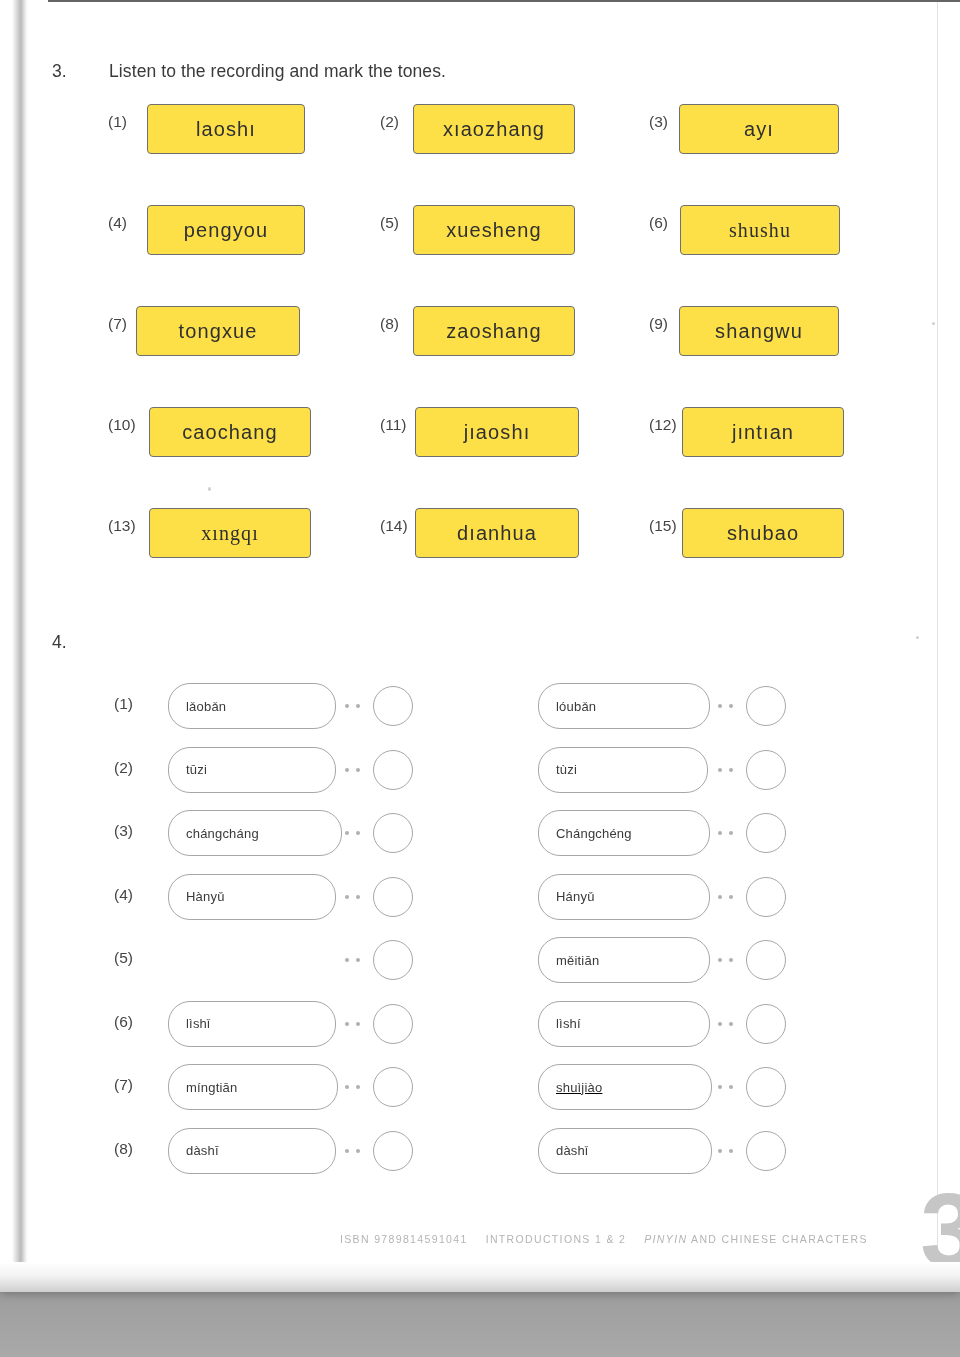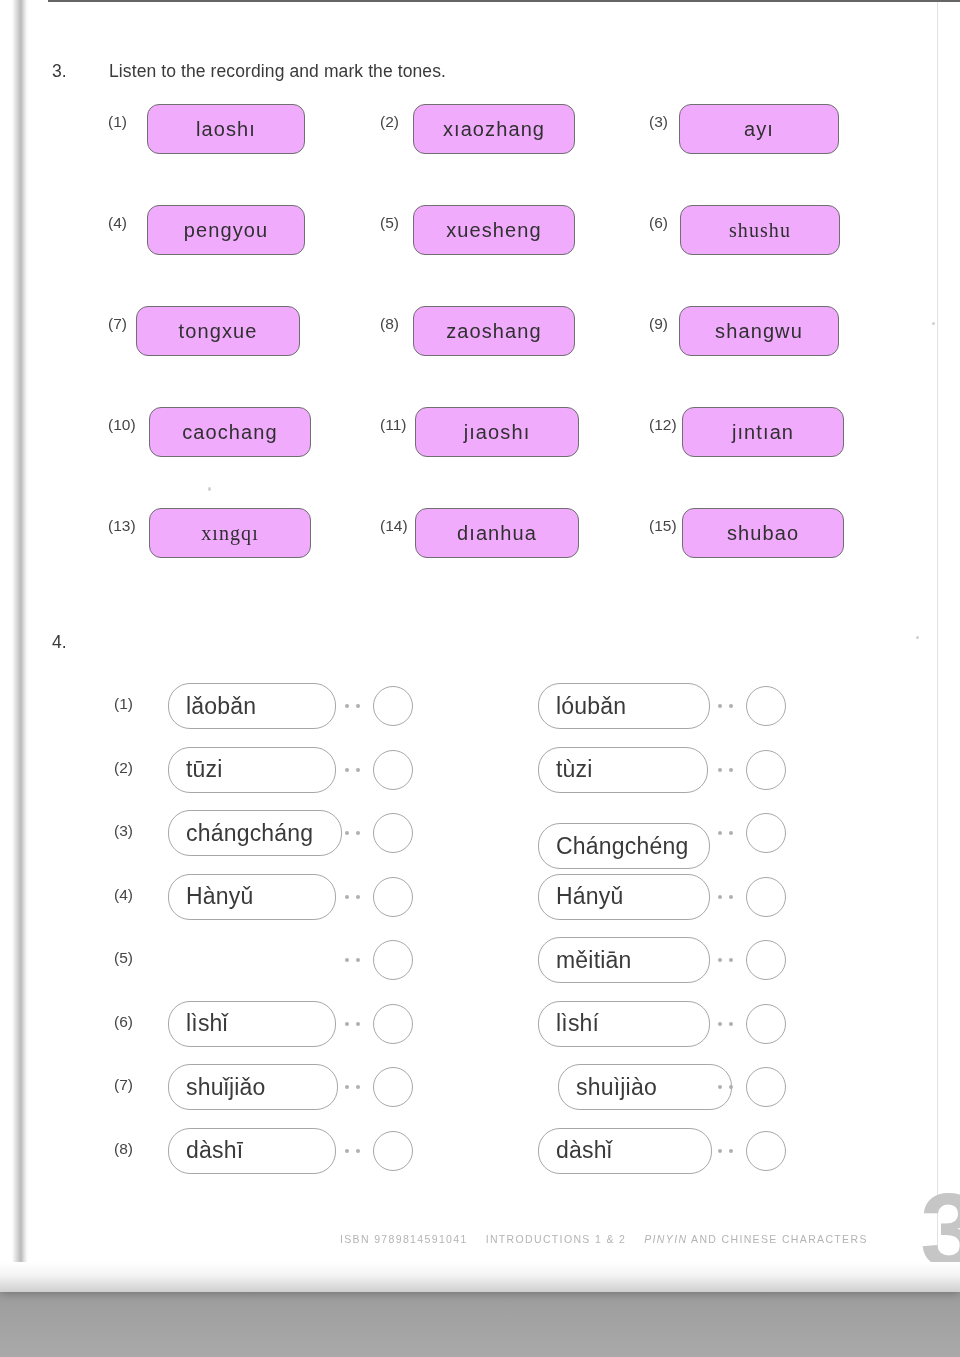--- a/index.html
+++ b/index.html
@@ -87,22 +87,22 @@
     left: 0;
     top: 9px;
     font-size: 15.5px;
     color: #454545;
     white-space: nowrap;
   }
   .q3-box {
     position: absolute;
     box-sizing: border-box;
     border: 1.4px solid #6f6f6f;
-    border-radius: 12px;
-    background: #f0abfc;
+    border-radius: 4px;
+    background: #fde047;
     display: flex;
     align-items: center;
     justify-content: center;
   }
   .q3-word {
     font-size: 20px;
     color: #303030;
     letter-spacing: 1.1px;
     white-space: nowrap;
   }
@@ -119,21 +119,21 @@
     position: absolute;
     box-sizing: border-box;
     border: 1.5px solid #a7a7a7;
     border-radius: 22px;
     background: #fff;
     height: 46px;
     display: flex;
     align-items: center;
   }
   .q4-word {
-    font-size: 23px;
+    font-size: 13px;
     color: #3a3a3a;
     padding-left: 17px;
     letter-spacing: .2px;
     white-space: nowrap;
   }
   .q4-dots {
     position: absolute;
     display: flex;
     align-items: center;
     gap: 7px;
@@ -333,21 +333,21 @@
           <div class="q4-row" style="left: 0px; top: 810px; width: 960px; height: 46px;">
             <div class="q4-label" style="left: 114px;">(3)</div>
             <div class="q4-box" style="left: 168px; top: 0px; width: 174px;">
               <span class="q4-word">chángcháng</span>
             </div>
             <div class="q4-dots" style="left: 345px;">
               <i></i>
               <i></i>
             </div>
             <div class="q4-circle" style="left: 373px;"></div>
-            <div class="q4-box" style="left: 538px; top: 0px; width: 172px; margin-top: 13px;">
+            <div class="q4-box" style="left: 538px; top: 0px; width: 172px;">
               <span class="q4-word">Chángchéng</span>
             </div>
             <div class="q4-dots" style="left: 718px;">
               <i></i>
               <i></i>
             </div>
             <div class="q4-circle" style="left: 746px;"></div>
           </div>
           <div class="q4-row" style="left: 0px; top: 873.5px; width: 960px; height: 46px;">
             <div class="q4-label" style="left: 114px;">(4)</div>
@@ -399,28 +399,28 @@
             </div>
             <div class="q4-dots" style="left: 718px;">
               <i></i>
               <i></i>
             </div>
             <div class="q4-circle" style="left: 746px;"></div>
           </div>
           <div class="q4-row" style="left: 0px; top: 1064px; width: 960px; height: 46px;">
             <div class="q4-label" style="left: 114px;">(7)</div>
             <div class="q4-box" style="left: 168px; top: 0px; width: 170px;">
-              <span class="q4-word">shuǐjiǎo</span>
-            </div>
-            <div class="q4-dots" style="left: 345px;">
-              <i></i>
-              <i></i>
-            </div>
-            <div class="q4-circle" style="left: 373px;"></div>
-            <div class="q4-box" style="left: 558px; top: 0px; width: 174px;">
+              <span class="q4-word">míngtiān</span>
+            </div>
+            <div class="q4-dots" style="left: 345px;">
+              <i></i>
+              <i></i>
+            </div>
+            <div class="q4-circle" style="left: 373px;"></div>
+            <div class="q4-box" style="left: 538px; top: 0px; width: 174px; text-decoration: underline;">
               <span class="q4-word">shuìjiào</span>
             </div>
             <div class="q4-dots" style="left: 718px;">
               <i></i>
               <i></i>
             </div>
             <div class="q4-circle" style="left: 746px;"></div>
           </div>
           <div class="q4-row" style="left: 0px; top: 1127.5px; width: 960px; height: 46px;">
             <div class="q4-label" style="left: 114px;">(8)</div>

